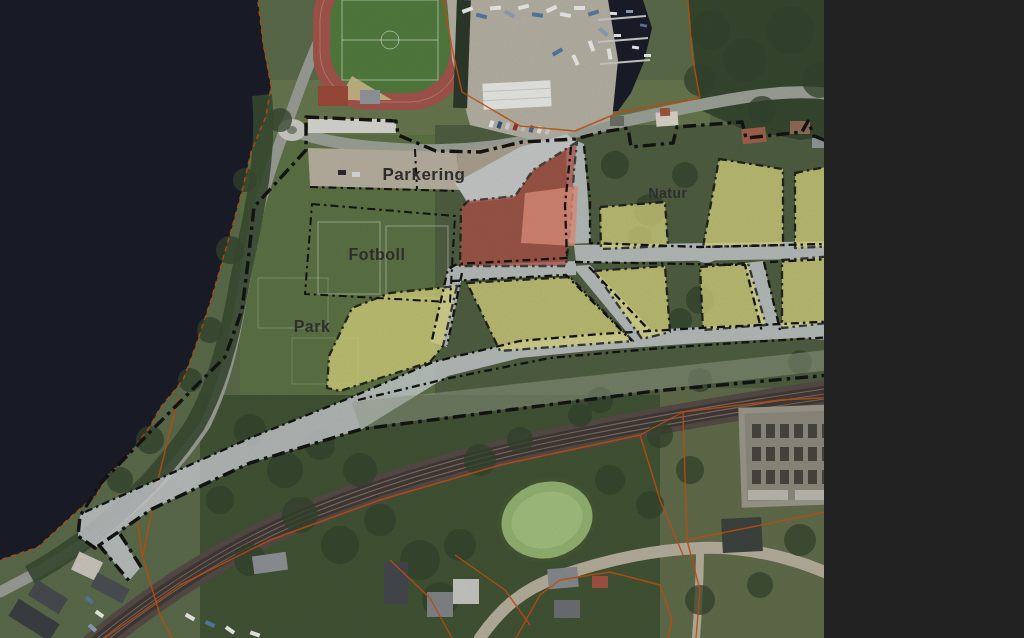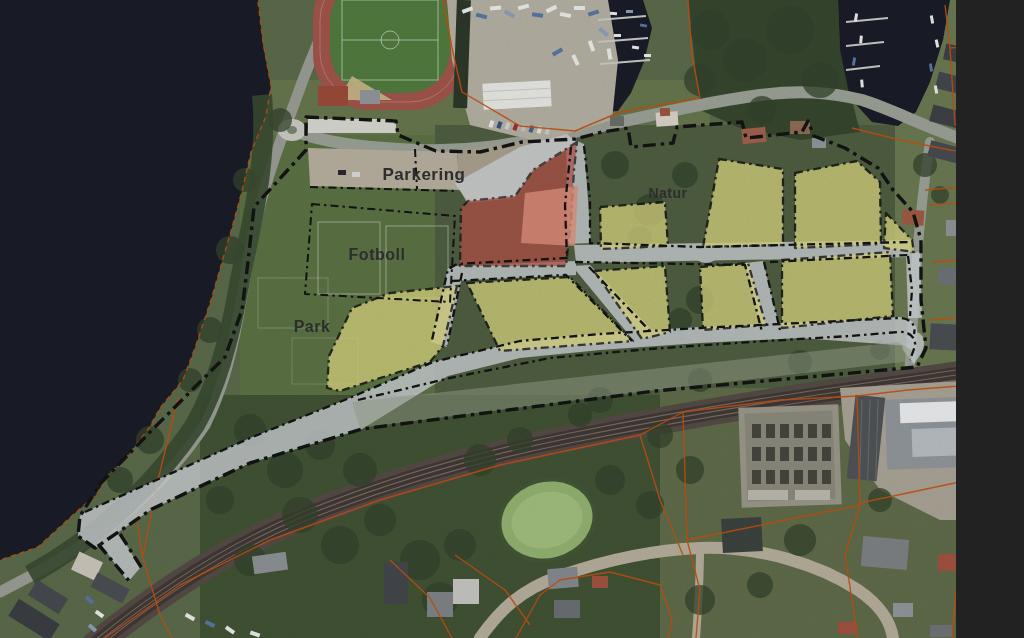--- a/index.html
+++ b/index.html
@@ -1,16 +1,16 @@
 <!DOCTYPE html>
 <html><head>
 <meta charset="utf-8">
 <style>
   html,body{margin:0;padding:0;background:#222;}
-  .stage{position:relative;width:956px;height:638px;overflow:hidden;font-family:"Liberation Sans",sans-serif;}
+  .stage{position:relative;width:824px;height:638px;overflow:hidden;font-family:"Liberation Sans",sans-serif;}
   svg{display:block}
   .lbl{font-family:"Liberation Sans","DejaVu Sans",sans-serif;font-weight:bold;letter-spacing:.5px}
   .e{fill:none;stroke-width:2.3;stroke-dasharray:8 4 2.5 4;stroke-linejoin:round}
   .e2{fill:none;stroke-width:2;stroke-dasharray:8 4 2.5 4;stroke-linejoin:round}
   .outer{fill:none;stroke-width:3.4;stroke-dasharray:13 5 3.5 5;stroke-linejoin:round}
   .zone{stroke-width:2.3;stroke-dasharray:8 4 2.5 4;stroke-linejoin:round}
   .cad{fill:none;stroke-width:1.4;opacity:.9;stroke-linejoin:round}
   .cadd{stroke-dasharray:5 4}
   .rd{fill:none;stroke-linecap:round}
 </style>

